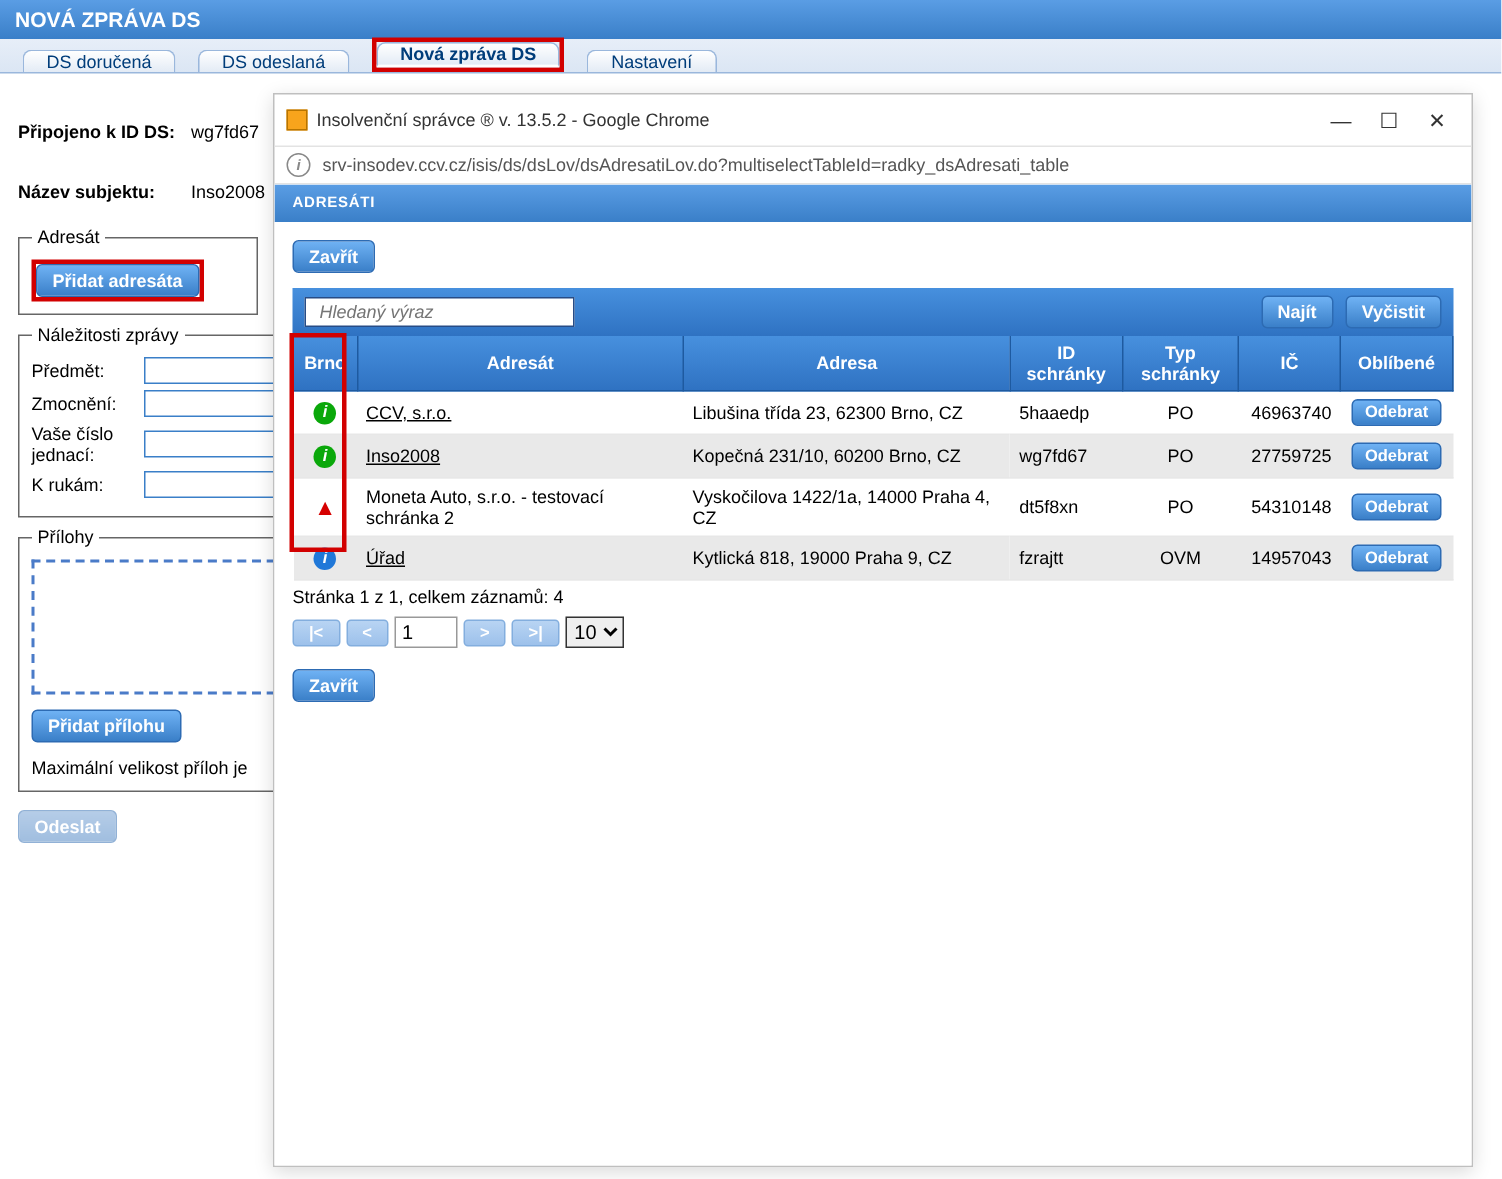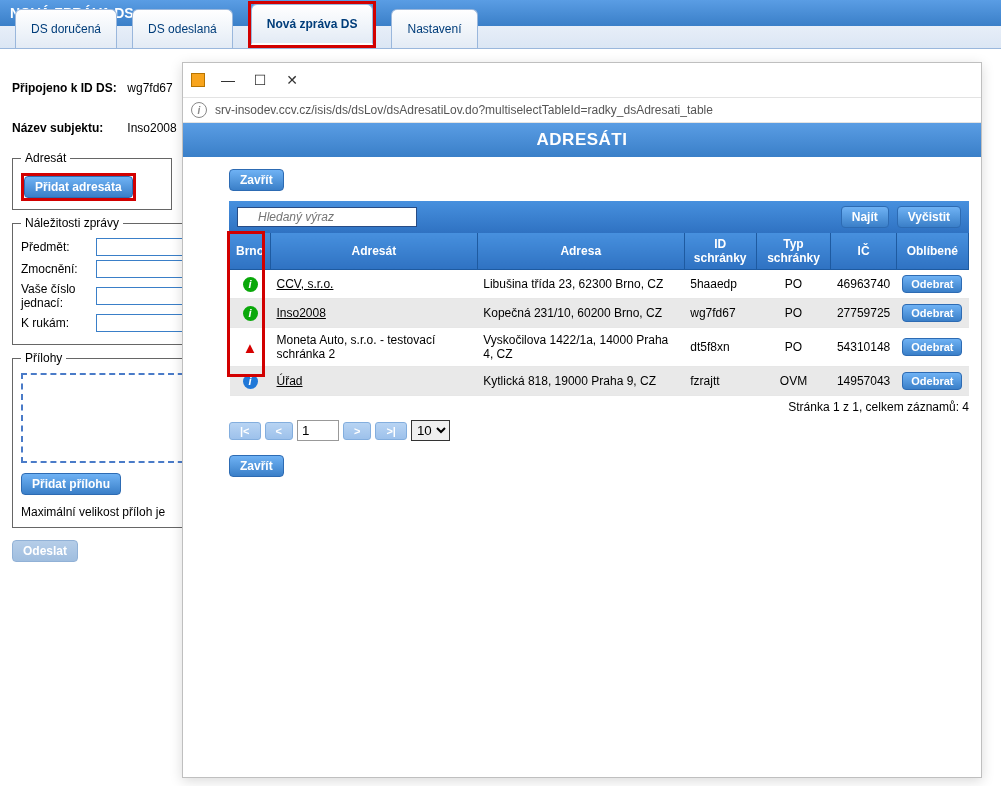--- a/index.html
+++ b/index.html
@@ -22,21 +22,21 @@
   }
   .tabs {
     background: linear-gradient(to bottom, #e7eef8, #dbe6f4);
     display: flex;
     align-items: flex-end;
     height: 23px;
     border-bottom: 1px solid #9ab7dc;
   }
   .tab {
     display: inline-block;
-    padding: 12px 15px;
+    padding: 0 15px;
     background: linear-gradient(to bottom, #fff, #e3ebf5);
     border: 1px solid #9ab7dc;
     border-bottom: none;
     border-radius: 6px 6px 0 0;
     margin-left: 15px;
     color: #003d7a;
     cursor: pointer;
     font-size: 12px;
   }
   .tab.active {
@@ -162,40 +162,38 @@
   .popup-body {
     flex: 1;
     overflow: auto;
     background: #fff;
   }
   .popup-heading {
     background: linear-gradient(to bottom, #5a9de4, #3a7fc8);
     color: #fff;
     padding: 7px 12px;
     font-weight: bold;
-    font-size: 17px;
+    font-size: 10px;
     letter-spacing: 0.5px;
-    text-align: center;
   }
   .popup-inner {
     padding: 12px;
-    margin-left: 34px;
   }
   .table-toolbar {
     background: linear-gradient(to bottom, #4790de, #2f72c2);
     padding: 5px 8px;
     display: flex;
     align-items: center;
     gap: 8px;
     margin-top: 10px;
   }
   .table-toolbar input {
     width: 180px;
     border: 1px solid #274c86;
-    padding: 2px 20px;
+    padding: 2px 9px;
     font-size: 12px;
     font-style: italic;
     color: #999;
   }
   .data-table {
     width: 100%;
     border-collapse: collapse;
     font-size: 12px;
   }
   .data-table thead th {
@@ -331,20 +329,21 @@
   <button class="btn">Přidat přílohu</button>
   <div style="margin-top:10px;">Maximální velikost příloh je</div>
 </fieldset>
 
 <span class="btn-disabled">Odeslat</span>
 
 
 <div class="popup">
   <div class="popup-titlebar">
     <span class="favicon"></span>
+    <span class="title">Insolvenční správce ® v. 13.5.2 - Google Chrome</span>
     <span class="winbtn">—</span>
     <span class="winbtn">☐</span>
     <span class="winbtn close">✕</span>
   </div>
   <div class="popup-url">
     <span class="info-icon">i</span>
     <span>srv-insodev.ccv.cz/isis/ds/dsLov/dsAdresatiLov.do?multiselectTableId=radky_dsAdresati_table</span>
   </div>
   <div class="popup-body">
     <div class="popup-heading">ADRESÁTI</div>
@@ -407,21 +406,21 @@
                 <td style="text-align:center;">OVM</td>
                 <td style="text-align:right;">14957043</td>
                 <td style="text-align:center;"><button class="btn" style="padding:2px 8px;font-size:11px;">Odebrat</button></td>
               </tr>
             </tbody>
         </table>
 
         <div class="info-column-wrap" style="left:-2px; top:-2px; width:38px; height:146px;"></div>
       </div>
 
-      <div style="margin-top:4px;text-align:right;">Stránka 1 z 1, celkem záznamů: 4</div>
+      <div style="margin-top:4px;">Stránka 1 z 1, celkem záznamů: 4</div>
       <div class="pager">
         <button class="pbtn">|&lt;</button>
         <button class="pbtn">&lt;</button>
         <input value="1" style="">
         <button class="pbtn">&gt;</button>
         <button class="pbtn">&gt;|</button>
         <select>
           <option>10</option>
         </select>
       </div>

